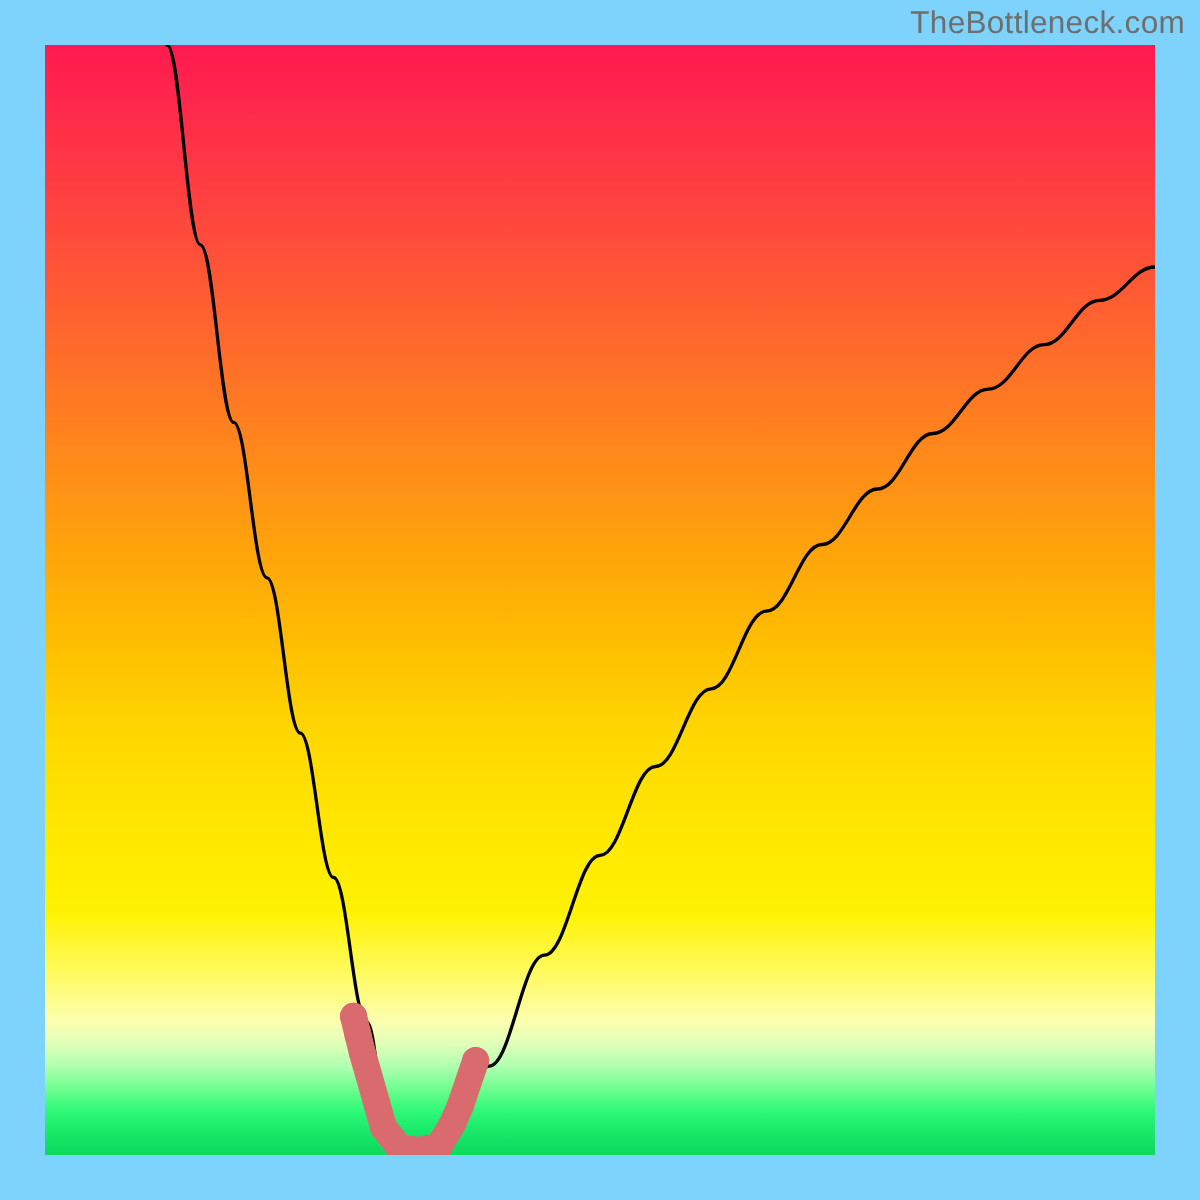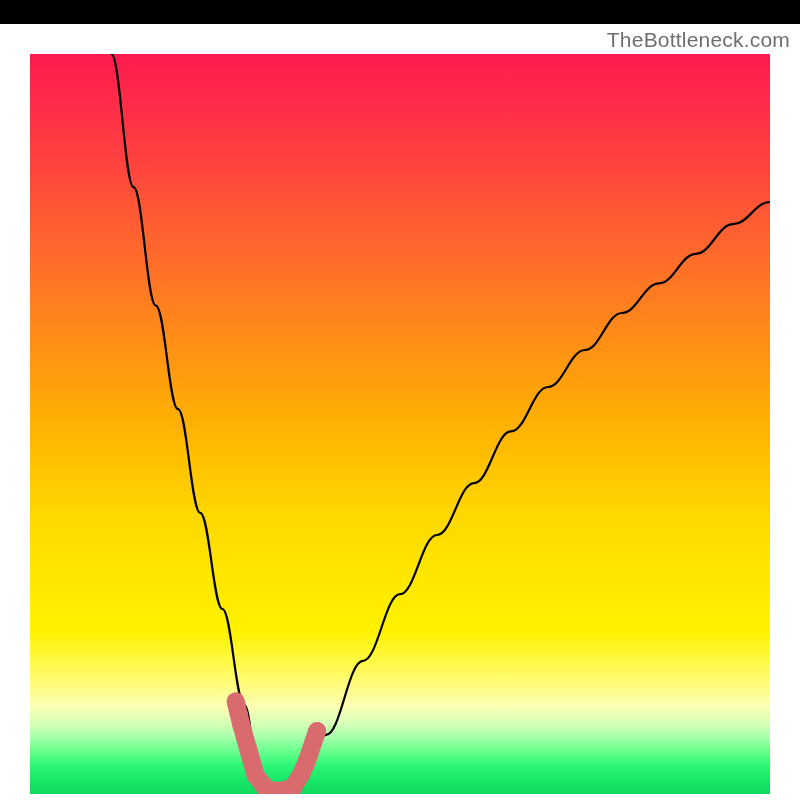--- a/index.html
+++ b/index.html
@@ -7,22 +7,21 @@
     padding: 0;
     width: 800px;
     height: 800px;
     background: #000;
     overflow: hidden;
     font-family: Arial, Helvetica, sans-serif;
   }
   .frame {
     position: absolute;
     inset: 0;
-    background: #ffffff;
-    margin-top: 24px;
+    background: #7dd3fc;
   }
   .plot-area {
     position: absolute;
     left: 30px;
     top: 30px;
     width: 740px;
     height: 740px;
     overflow: hidden;
   }
   .gradient {

